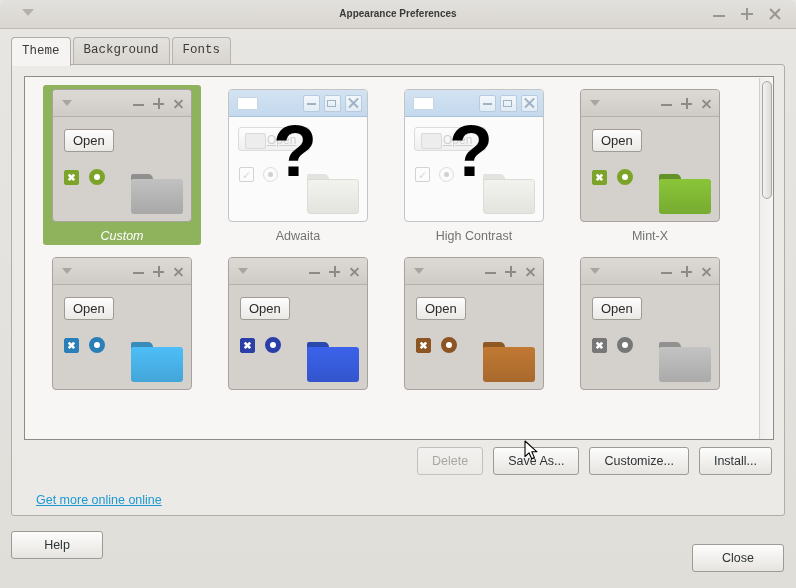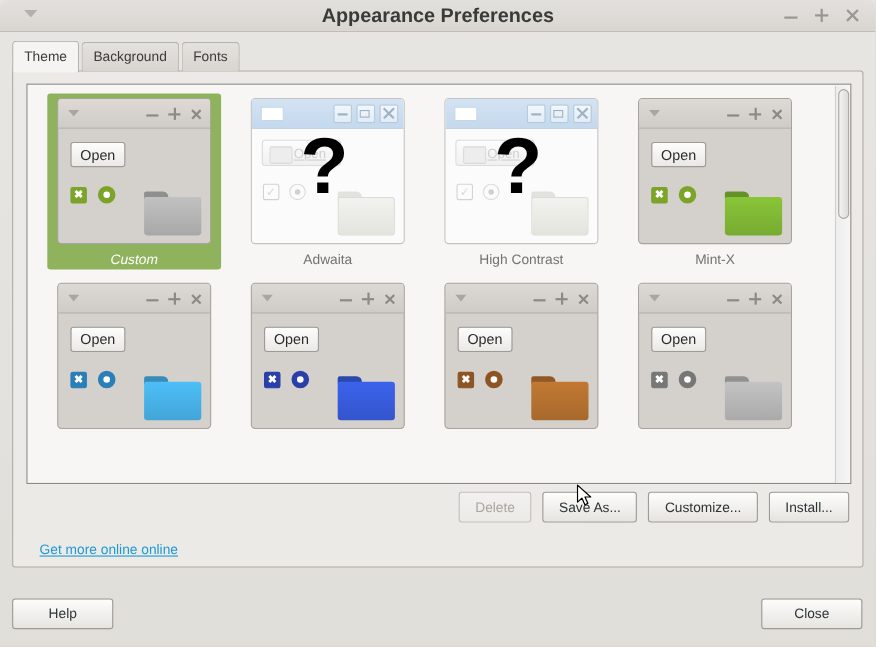--- a/index.html
+++ b/index.html
@@ -26,21 +26,21 @@
     border-bottom: 1px solid #bdb9b3;
     border-top-left-radius: 6px;
     border-top-right-radius: 6px;
   }
   #title-text {
     position: absolute;
     left: 0; right: 0; top: 0;
     line-height: 28px;
     text-align: center;
     font-weight: bold;
-    font-size: 18px;
+    font-size: 10px;
     color: #3a3a38;
   }
   #win-menu-icon {
     position: absolute;
     left: 22px; top: 9px;
     width: 0; height: 0;
     border-left: 6px solid transparent;
     border-right: 6px solid transparent;
     border-top: 7px solid #b4b0ab;
   }
@@ -67,23 +67,24 @@
   }
   .winbtn.close::after {
     left: 0px; top: 6px; width: 14px; height: 2.2px;
     transform: rotate(-45deg); background: #9a9691;
   }
 
   
   #tabbar {
     position: absolute;
     left: 11px; top: 37px;
-    display: flex; align-items: flex-end;
+    display: flex; align-items: flex-start;
     height: 28px;
     z-index: 5;
+    font-family: Liberation Mono, monospace;
   }
   .tab {
     height: 26px;
     line-height: 25px;
     padding: 0 10px;
     background: linear-gradient(#e4e2de, #d8d5d0);
     border: 1px solid #b6b2ac;
     border-bottom: none;
     border-top-left-radius: 4px;
     border-top-right-radius: 4px;
@@ -338,21 +339,21 @@
     left: 24px; top: 428px;
     color: #1d99d3;
     text-decoration: underline;
     font-size: 12.5px;
     cursor: default;
   }
 
   
   #help-btn {
     position: absolute;
-    left: 11px; top: 544px;
+    left: 11px; top: 531px;
     width: 92px;
     text-align: center;
     padding: 0;
   }
   #close-btn {
     position: absolute;
     left: 692px; top: 544px;
     width: 92px;
     text-align: center;
     padding: 0;

